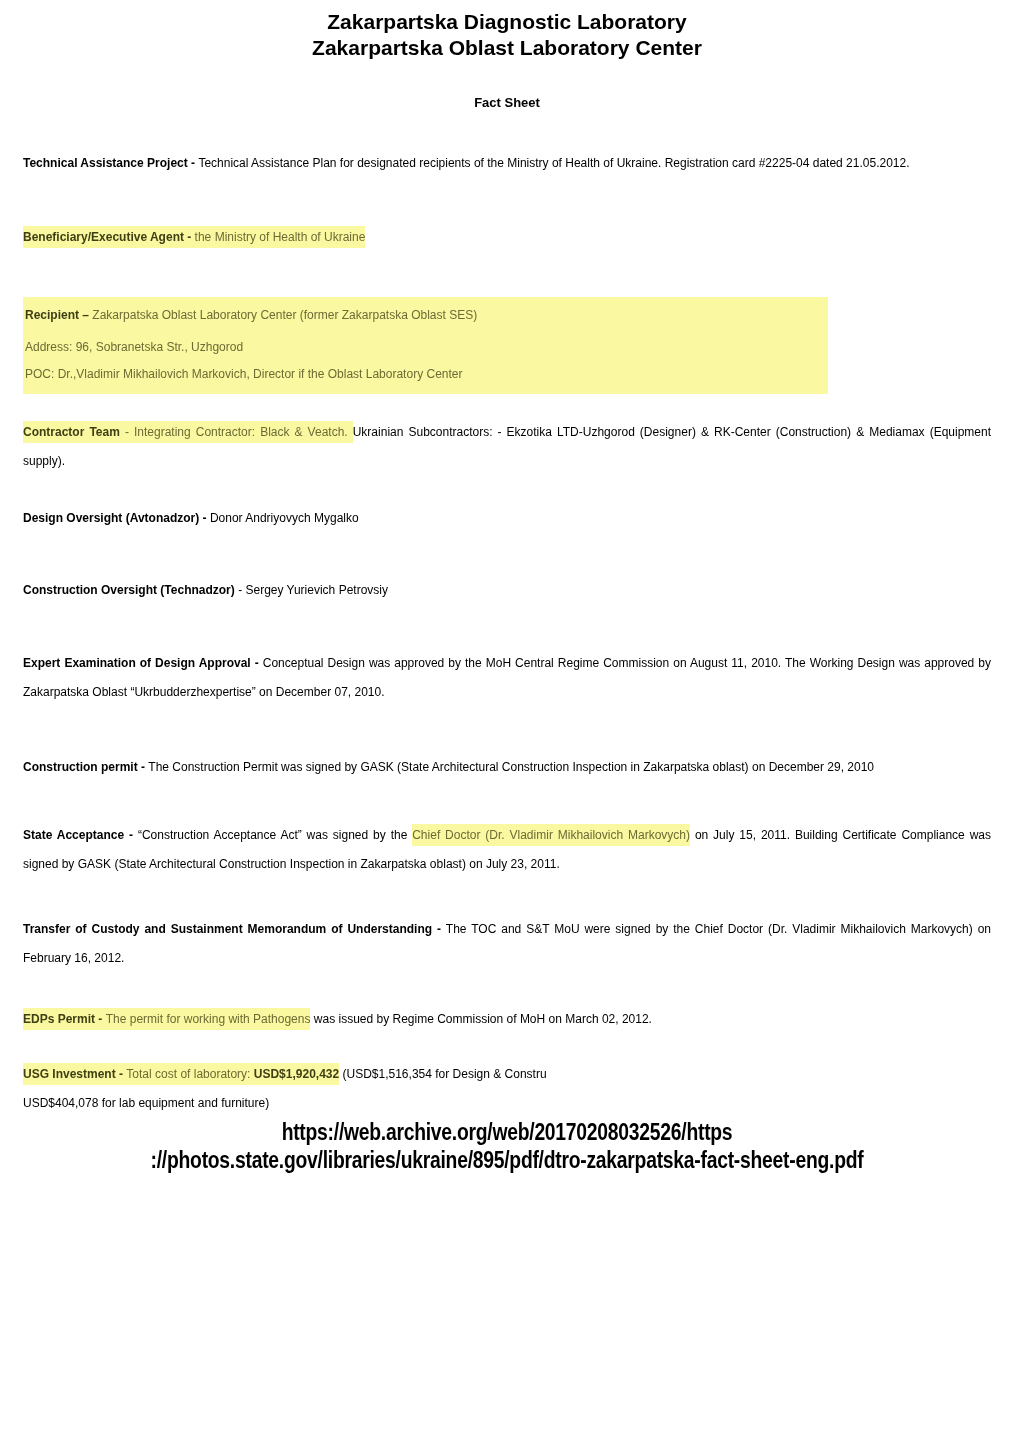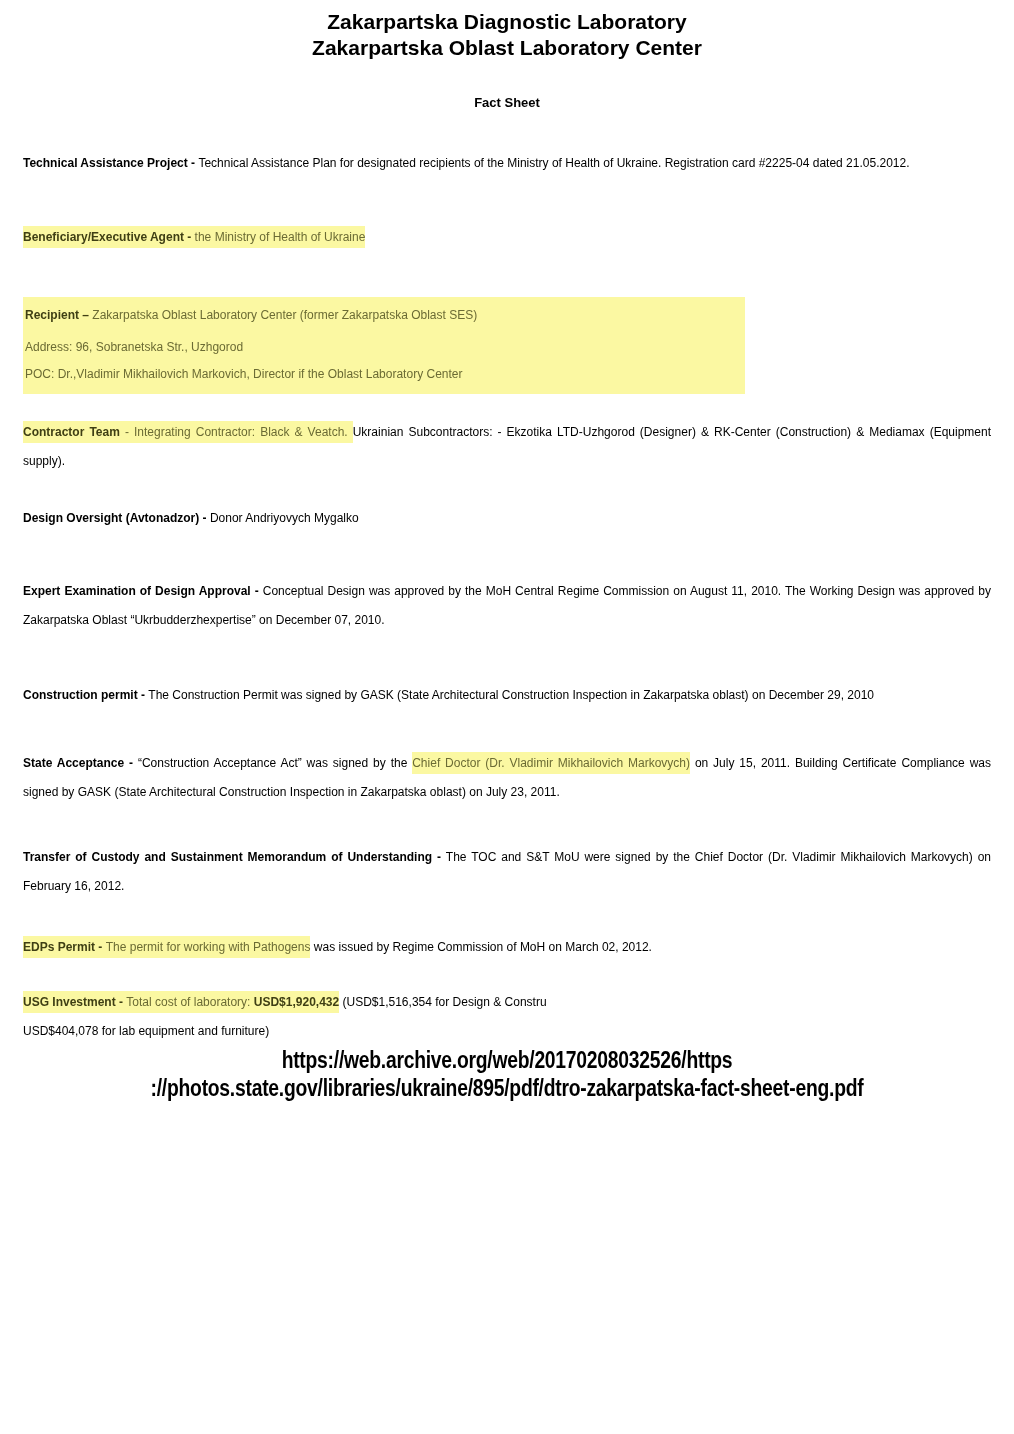--- a/index.html
+++ b/index.html
@@ -61,21 +61,21 @@
   [data-name="construction-oversight"] { margin-top: 43px; }
   [data-name="expert-examination"]     { margin-top: 44px; }
   [data-name="construction-permit"]    { margin-top: 46px; }
   [data-name="state-acceptance"]       { margin-top: 39px; }
   [data-name="transfer-of-custody"]    { margin-top: 36px; }
   [data-name="edps-permit"]            { margin-top: 32px; }
   [data-name="usg-investment"]         { margin-top: 26px; }
   
   .recipient-block {
     background: var(--hl);
-    width: 722px;
+    width: 805px;
     line-height: 27px;
     padding: 5px 2px 6px 2px;
   }
   footer { margin-top: 0; text-align: center; }
   .url-line {
     font-size: 23px;
     font-weight: bold;
     line-height: 28px;
     letter-spacing: -0.3px;
     transform: scaleX(0.84);
@@ -92,20 +92,21 @@
     <div class="title-line" data-name="document-title-line-2">Zakarpartska Oblast Laboratory Center</div>
     <div class="subtitle" data-name="fact-sheet-subtitle">Fact Sheet</div>
   </header>
 
   <main id="paragraphs" data-name="document-body">
       <p class="para justify" data-name="technical-assistance"><span class="b" data-name="text-segment">Technical Assistance Project - </span><span class="" data-name="text-segment">Technical Assistance Plan for designated recipients of the Ministry of Health of Ukraine. Registration card #2225-04 dated 21.05.2012.</span></p>
       <p class="para" data-name="beneficiary"><span class="b hl ol" data-name="text-segment">Beneficiary/Executive Agent -</span><span class="hl ol" data-name="text-segment"> the Ministry of Health of Ukraine</span></p>
       <p class="para recipient-block" data-name="recipient"><span class="b ol" data-name="text-segment">Recipient – </span><span class="ol" data-name="text-segment"> Zakarpatska Oblast Laboratory Center (former Zakarpatska Oblast SES)</span><span class="line-gap" data-name="line-gap"></span><span class="ol" data-name="text-segment">Address: 96, Sobranetska Str., Uzhgorod</span><br><span class="ol" data-name="text-segment">POC: Dr.,Vladimir Mikhailovich Markovich, Director if the Oblast Laboratory Center</span></p>
       <p class="para justify" data-name="contractor-team"><span class="b hl ol" data-name="text-segment">Contractor Team </span><span class="hl ol" data-name="text-segment">- Integrating Contractor: Black &amp; Veatch. </span><span class="" data-name="text-segment">Ukrainian Subcontractors: - Ekzotika LTD-Uzhgorod (Designer) &amp; RK-Center (Construction) &amp; Mediamax (Equipment supply).</span></p>
       <p class="para" data-name="design-oversight"><span class="b" data-name="text-segment">Design Oversight (Avtonadzor) - </span><span class="" data-name="text-segment">Donor Andriyovych Mygalko</span></p>
+      <p class="para" data-name="construction-oversight"><span class="b" data-name="text-segment">Construction Oversight (Technadzor)</span><span class="" data-name="text-segment"> - Sergey Yurievich Petrovsiy</span></p>
       <p class="para justify" data-name="expert-examination"><span class="b" data-name="text-segment">Expert Examination of Design Approval - </span><span class="" data-name="text-segment">Conceptual Design was approved by the MoH Central Regime Commission on August 11, 2010. The Working Design was approved by Zakarpatska Oblast “Ukrbudderzhexpertise” on December 07, 2010.</span></p>
       <p class="para justify" data-name="construction-permit"><span class="b" data-name="text-segment">Construction permit - </span><span class="" data-name="text-segment">The Construction Permit was signed by GASK (State Architectural Construction Inspection in Zakarpatska oblast) on December 29, 2010</span></p>
       <p class="para justify" data-name="state-acceptance"><span class="b" data-name="text-segment">State Acceptance - </span><span class="" data-name="text-segment">“Construction Acceptance Act” was signed by the </span><span class="hl ol" data-name="text-segment">Chief Doctor (Dr. Vladimir Mikhailovich Markovych)</span><span class="" data-name="text-segment"> on July 15, 2011. Building Certificate Compliance was signed by GASK (State Architectural Construction Inspection in Zakarpatska oblast) on July 23, 2011.</span></p>
       <p class="para justify" data-name="transfer-of-custody"><span class="b" data-name="text-segment">Transfer of Custody and Sustainment Memorandum of Understanding - </span><span class="" data-name="text-segment">The TOC and S&amp;T MoU were signed by the Chief Doctor (Dr. Vladimir Mikhailovich Markovych) on February 16, 2012.</span></p>
       <p class="para justify" data-name="edps-permit"><span class="b hl ol" data-name="text-segment">EDPs Permit - </span><span class="hl ol" data-name="text-segment">The permit for working with Pathogens</span><span class="" data-name="text-segment"> was issued by Regime Commission of MoH on March 02, 2012.</span></p>
       <p class="para" data-name="usg-investment"><span class="b hl ol" data-name="text-segment">USG Investment - </span><span class="hl ol" data-name="text-segment">Total cost of laboratory: </span><span class="b hl ol" data-name="text-segment">USD$1,920,432</span><span class="" data-name="text-segment"> (USD$1,516,354 for Design &amp; Constru</span><br><span class="" data-name="text-segment">USD$404,078 for lab equipment and furniture)</span></p>
     </main>
 
   <footer data-name="source-url-block">
     <div class="url-line" data-name="source-url-line-1">https://web.archive.org/web/20170208032526/https</div>

